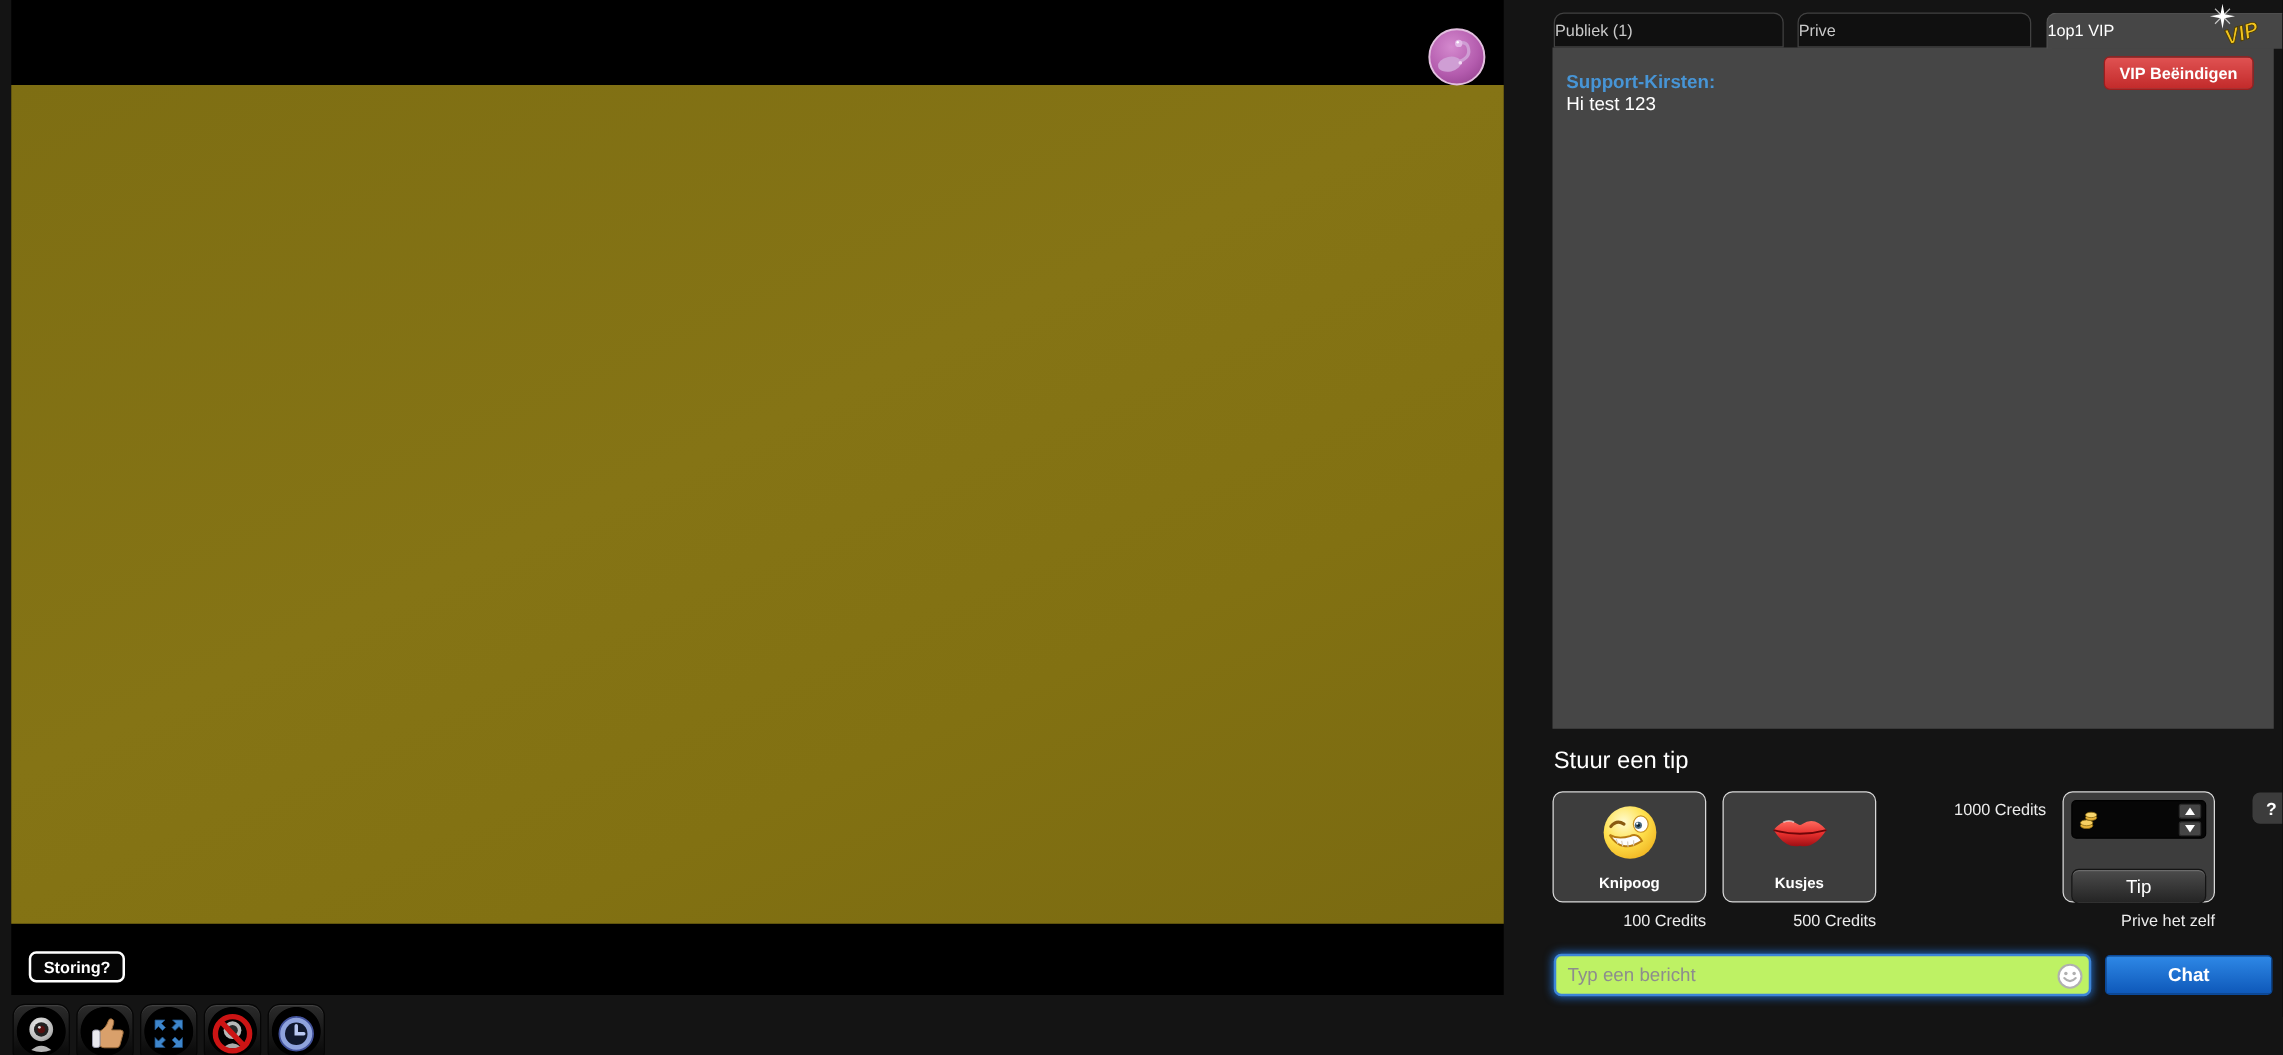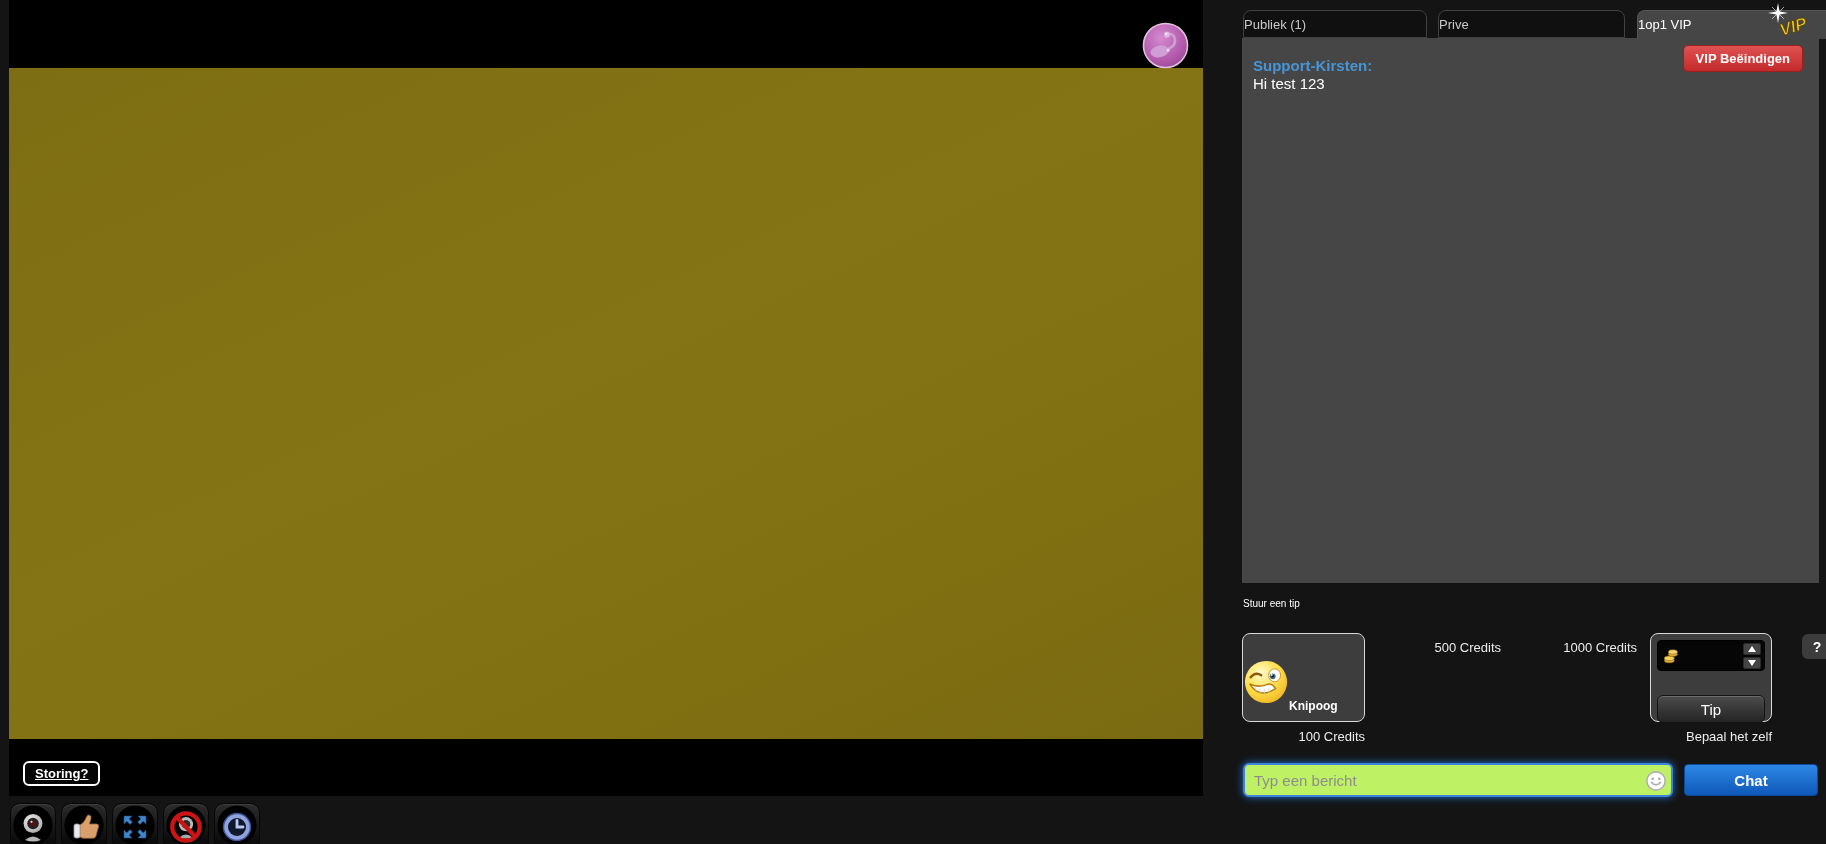--- a/index.html
+++ b/index.html
@@ -7,21 +7,21 @@
   body { font-family:"Liberation Sans", sans-serif; }
   .stage { position:relative; width:1826px; height:844px; background:#141414; overflow:hidden; }
 
   
   .video { position:absolute; left:9px; top:0; width:1194px; height:796px; background:#000; }
   .video-frame { position:absolute; left:0; right:0; top:68px; height:671px;
                  background:linear-gradient(155deg,#7e6e13 0%,#857415 45%,#827112 70%,#7a6a11 100%); }
   .toy-badge { position:absolute; left:1133px; top:22px; width:47px; height:47px; cursor:pointer; }
   .storing-btn { position:absolute; left:14px; top:761px; height:25px; padding:0 10px;
                  background:#050505; color:#fff; font-weight:bold; font-size:13px;
-                 border:2px solid #fff; border-radius:6px; cursor:pointer; font-family:inherit;text-decoration:underline; }
+                 border:2px solid #fff; border-radius:6px; cursor:pointer; font-family:inherit; }
 
   
   .toolbar { position:absolute; left:10px; top:803px; display:flex; gap:5px; }
   .tool-btn { width:46px; height:48px; border-radius:10px; border:1px solid #060606;
               background:radial-gradient(circle at 50% 46%, #000 0 58%, rgba(0,0,0,0) 60%),
                          linear-gradient(#2b2b2b, #0c0c0c 80%);
               box-shadow:inset 0 1px 0 rgba(255,255,255,.10);
               display:flex; align-items:center; justify-content:center; cursor:pointer; }
   .tool-btn svg { width:34px; height:34px; }
 
@@ -38,26 +38,26 @@
   
   .chat-panel { position:absolute; left:1242px; top:38px; width:577px; height:545px; background:#464646; z-index:2; }
   .vip-end-btn { position:absolute; right:16px; top:7px; height:27px; padding:0 12px;
                  background:linear-gradient(#e05252,#c22a2a); border:1px solid #9e1d1d; border-radius:5px;
                  color:#fff; font-weight:bold; font-size:13px; cursor:pointer; font-family:inherit; }
   .messages { position:absolute; left:11px; top:19px; line-height:18px; font-size:15px; }
   .msg-author { color:#4795d6; font-weight:bold; }
   .msg-text { color:#fff; }
 
   
-  .tip-title { position:absolute; left:1243px; top:598px; color:#fff; font-size:10px; }
+  .tip-title { position:absolute; left:1243px; top:598px; color:#fff; font-size:19px; }
   .tips-row { position:absolute; left:1242px; top:633px; display:flex; gap:13px; }
   .tip-item { width:123px; }
   .tip-item:last-child { width:122px; }
   .tip-card { height:89px; background:#3d3d3d; border:1px solid #d9d9d9; border-radius:8px;
-              display:flex; flex-direction:row; align-items:center; cursor:pointer; }
+              display:flex; flex-direction:column; align-items:center; cursor:pointer; }
   .tip-card svg.tip-emoji { margin-top:9px; }
   .tip-name { margin-top:auto; margin-bottom:8px; color:#fff; font-weight:bold; font-size:12px; }
   .tip-caption { margin-top:7px; text-align:right; color:#ececec; font-size:13px; }
 
   .custom-card { height:89px; background:#3d3d3d; border:1px solid #d9d9d9; border-radius:8px; padding:6px; }
   .custom-input-wrap { position:relative; height:31px; background:#060606; border-radius:4px; border:1px solid #000; }
   .coins { position:absolute; left:5px; top:6px; width:18px; height:18px; }
   .custom-tip-input { position:absolute; left:26px; top:2px; width:56px; height:25px; background:transparent;
                       border:none; outline:none; color:#fff; font-size:14px; font-family:inherit; }
   .spinner { position:absolute; right:3px; top:2px; width:18px; display:flex; flex-direction:column; gap:2px; }
@@ -210,20 +210,37 @@
           <circle cx="30" cy="16.6" r="0.9" fill="#fff"></circle>
           <path d="M7 26 Q17 42 34 31 Q30 24 24 27 Q14 30 7 26 Z" fill="#fdfdfd" stroke="#b97c12" stroke-width="1.6"></path>
           <path d="M12.5 29.5 l1.5 4 M17 31 l1 4.5 M22 31.5 l0.4 4.4 M27 30.5 l0 4.4" stroke="#d8cfc0" stroke-width="1"></path>
         </svg>
         <div class="tip-name">Knipoog</div>
       </div>
       <div class="tip-caption">100 Credits</div>
     </div>
 
     <div class="tip-item">
+      <div class="tip-card">
+        <svg class="tip-emoji" width="46" height="46" viewBox="0 0 48 48">
+          <defs>
+              <linearGradient id="g-lips" x1="0" y1="0" x2="0" y2="1">
+            <stop offset="0" stop-color="#ff6a5e"></stop>
+                <stop offset="0.5" stop-color="#e8302e"></stop>
+                <stop offset="1" stop-color="#9e0f14"></stop>
+          </linearGradient>
+            </defs>
+          <g transform="translate(0,9)">
+            <path d="M2 13 Q12 1 22 8 Q24 9.5 26 8 Q36 1 46 13 Q36 29 24 26 Q12 29 2 13 Z" fill="url(#g-lips)"></path>
+            <path d="M2 13 Q24 19 46 13" fill="none" stroke="#6e0508" stroke-width="1.6"></path>
+            <path d="M10 6.5 q5 -2.5 9 0" stroke="rgba(255,255,255,0.55)" stroke-width="1.5" fill="none"></path>
+          </g>
+        </svg>
+        <div class="tip-name">Kusjes</div>
+      </div>
       <div class="tip-caption">500 Credits</div>
     </div>
 
     <div class="tip-item">
       <div class="tip-caption">1000 Credits</div>
     </div>
 
     <div class="tip-item">
       <div class="custom-card">
         <div class="custom-input-wrap">
@@ -236,21 +253,21 @@
             </g>
           </svg>
           <input class="custom-tip-input" value="" style="">
           <div class="spinner">
             <button class="spin-btn spin-up"></button>
             <button class="spin-btn spin-down"></button>
           </div>
         </div>
         <button class="tip-send-btn">Tip</button>
       </div>
-      <div class="tip-caption">Bepaal het zelf</div>
+      <div class="tip-caption">Prive het zelf</div>
     </div>
 
   </div>
 
   <button class="help-btn">?</button>
 
   <input class="msg-input" placeholder="Typ een bericht" style="">
   <svg class="smiley" viewBox="0 0 24 24">
     <circle cx="12" cy="12" r="10" fill="#fff" stroke="#b0b0b0" stroke-width="1.8"></circle>
     <circle cx="8.4" cy="9.6" r="1.5" fill="#b0b0b0"></circle>

